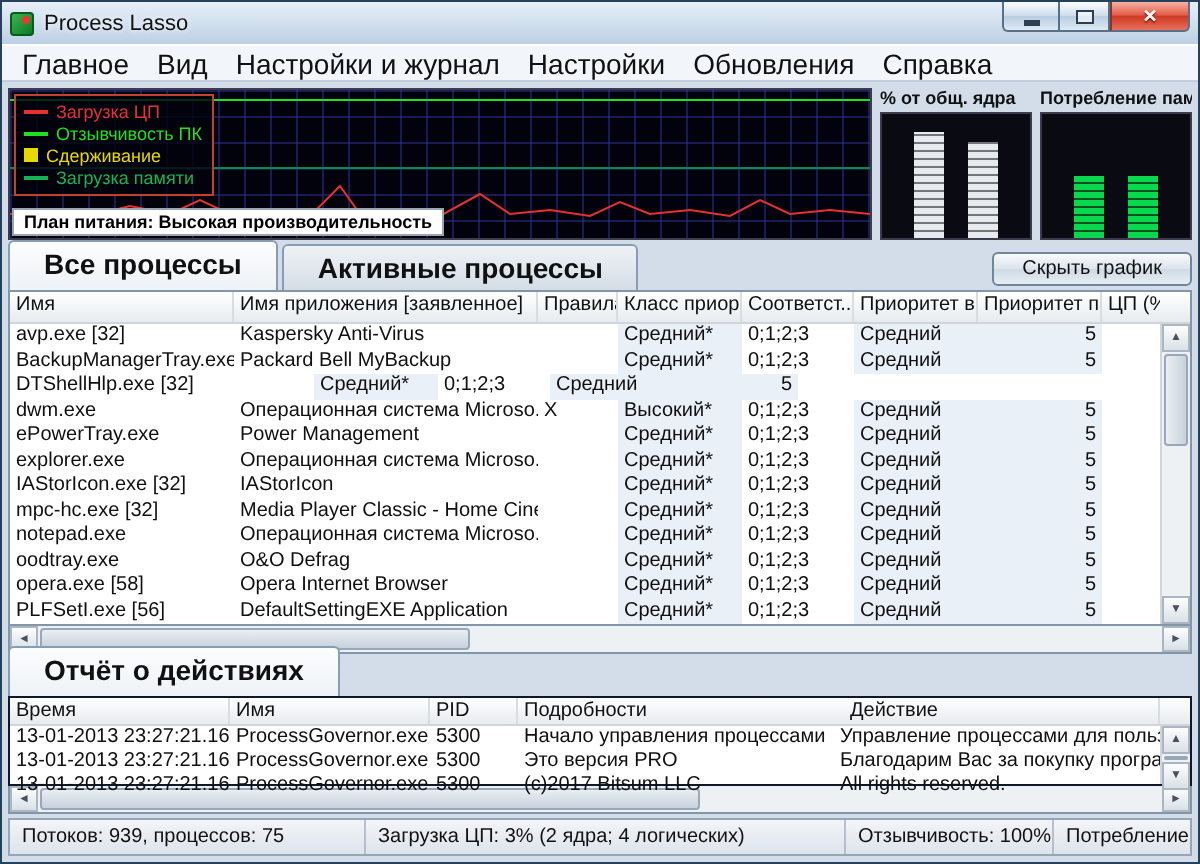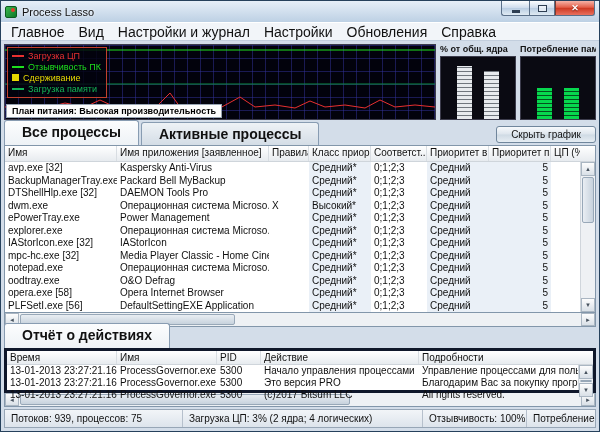--- a/index.html
+++ b/index.html
@@ -76,21 +76,21 @@
   .vthumb{height:46px;margin:1px;background:linear-gradient(90deg,#e9eef3,#c7d2dd);
     border:1px solid #98a8b8;border-radius:2px;}
   .hscroll{height:14px;border:1px solid #8296aa;border-top:none;background:#eef1f4;display:flex;flex:0 0 auto;}
   .hbtn{width:14px;height:100%;background:linear-gradient(#fdfdfd,#d9e0e7);border:1px solid #aab6c2;
     display:flex;align-items:center;justify-content:center;font-size:6px;color:#47525e;flex:0 0 auto;}
   .hthumb{width:215px;margin:1px;background:linear-gradient(#e9eef3,#c7d2dd);
     border:1px solid #98a8b8;border-radius:2px;}
   .hspacer{flex:1;}
   
   .log-tabrow{height:18px;margin-top:3px;display:flex;align-items:flex-end;flex:0 0 auto;}
-  .logtable{flex:1;min-height:0;border:3px solid #0f172a;background:#fff;position:relative;}
+  .logtable{flex:1;min-height:0;border:1px solid #0f172a;background:#fff;position:relative;}
   .lhead{display:flex;height:14px;background:linear-gradient(#ffffff,#e7ebef);border-bottom:1px solid #cfd5db;padding-right:15px;}
   .lbody{overflow:hidden;padding-right:15px;}
   .lrow{display:flex;height:12px;}
   .ld{font-size:10px;color:#101010;padding:0 3px;white-space:nowrap;overflow:hidden;line-height:12px;}
   .l0{width:110px;}.l1{width:100px;}.l2{width:44px;}.l3{width:158px;}.l4{flex:1;border-right:none;}
   .lvscroll{top:14px;}
   
   .statusbar{height:19px;margin-top:2px;border:1px solid #97a6b6;
     background:linear-gradient(#f2f5f8,#dde4ec);display:flex;align-items:stretch;flex:0 0 auto;}
   .spane{font-size:10px;color:#111;padding:0 6px;border-right:1px solid #b6c0cc;
@@ -205,21 +205,20 @@
             <div class="td c1">Packard Bell MyBackup</div>
             <div class="td c2"></div>
             <div class="td c3">Средний*</div>
             <div class="td c4">0;1;2;3</div>
             <div class="td c5">Средний</div>
             <div class="td c6">5</div>
             <div class="td c7"></div>
           </div>
           <div class="trow">
             <div class="td c0">DTShellHlp.exe [32]</div>
-            <div class="td c1">DAEMON Tools Pro</div>
             <div class="td c2"></div>
             <div class="td c3">Средний*</div>
             <div class="td c4">0;1;2;3</div>
             <div class="td c5">Средний</div>
             <div class="td c6">5</div>
             <div class="td c7"></div>
           </div>
           <div class="trow">
             <div class="td c0">dwm.exe</div>
             <div class="td c1">Операционная система Microso...</div>
@@ -326,22 +325,22 @@
     </div>
 
     <div class="log-tabrow">
       <div class="tab active">Отчёт о действиях</div>
     </div>
     <div class="logtable">
       <div class="lhead" id="log-head">
           <div class="th l0">Время</div>
           <div class="th l1">Имя</div>
           <div class="th l2">PID</div>
+          <div class="th l4">Подробности</div>
           <div class="th l3">Действие</div>
-          <div class="th l4">Подробности</div>
         </div>
       <div class="lbody" id="log-body">
           <div class="lrow">
             <div class="ld l0">13-01-2013 23:27:21.160</div>
             <div class="ld l1">ProcessGovernor.exe</div>
             <div class="ld l2">5300</div>
             <div class="ld l3">Начало управления процессами</div>
             <div class="ld l4">Управление процессами для пользователей!</div>
           </div>
           <div class="lrow">

